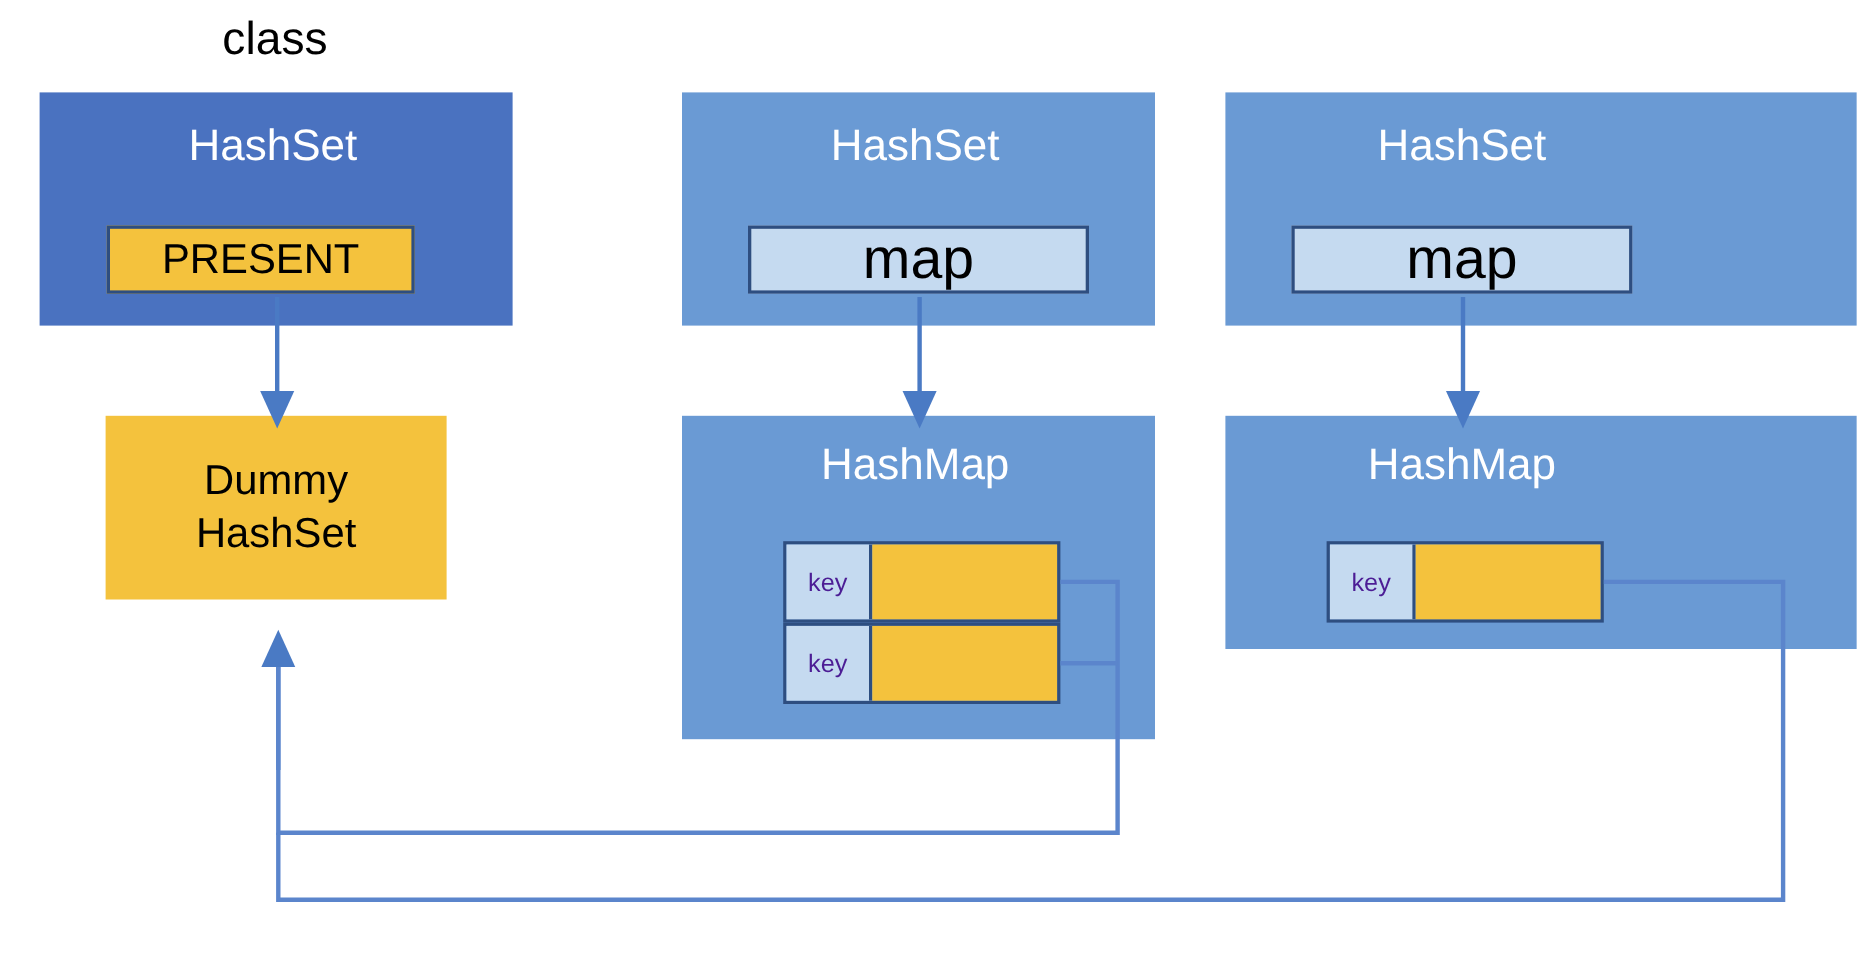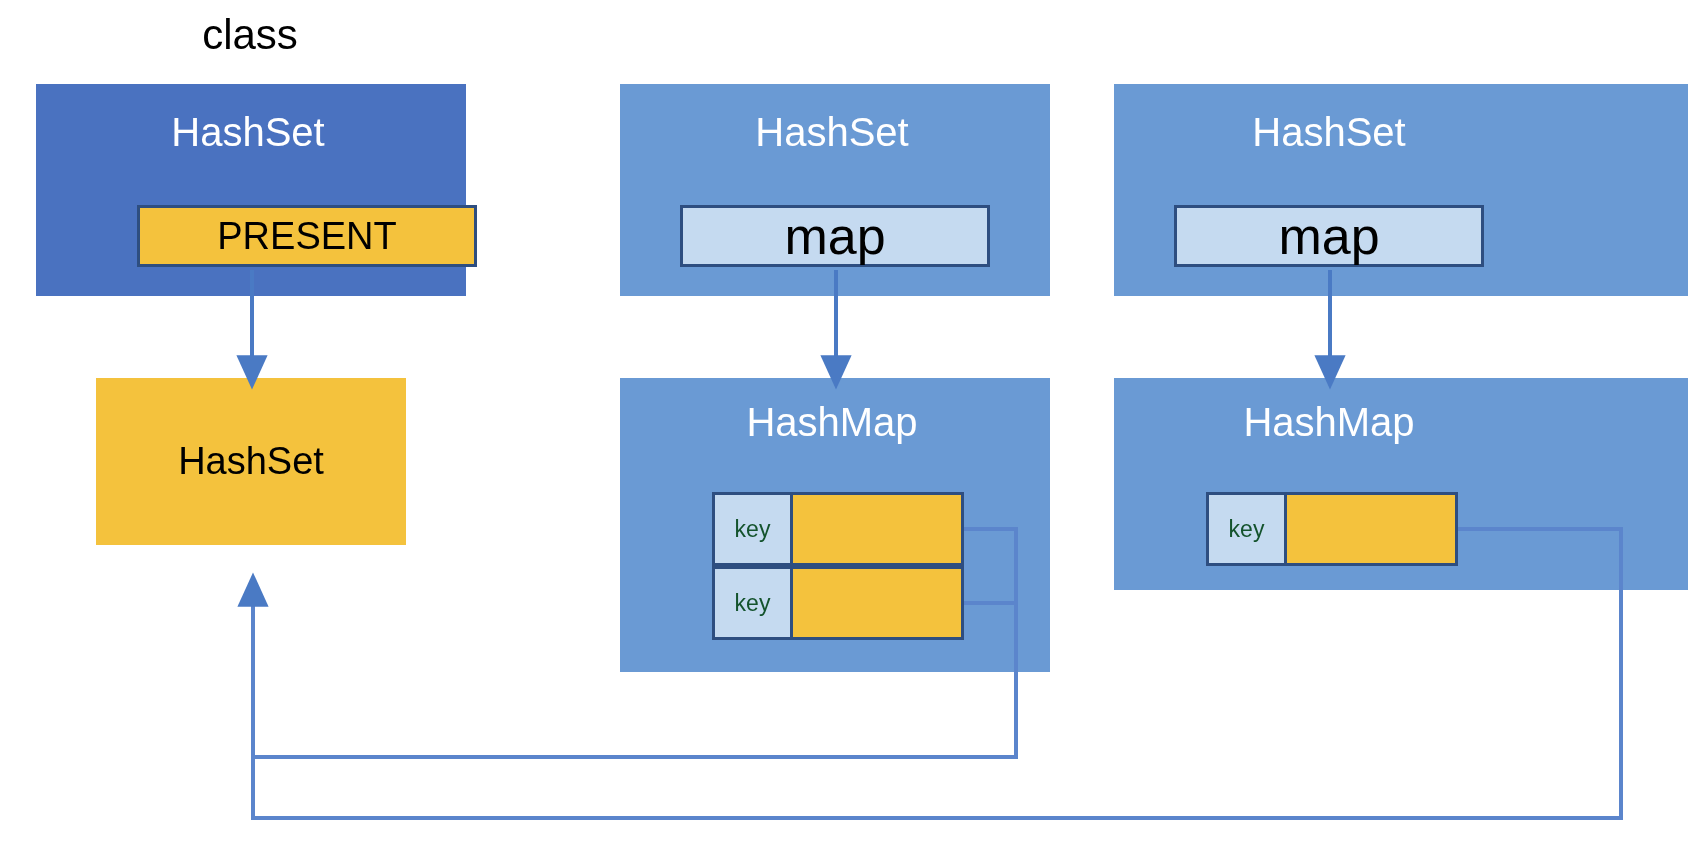--- a/index.html
+++ b/index.html
@@ -74,21 +74,21 @@
     align-items:center;
     justify-content:center;
     font-size:52px;
     color:#000000;
     line-height:1;
   }
   .field-yellow { background:#F4C23D; }
   .field-light  { background:#C5DAF0; }
 
   
-  #present-field { left:97px; top:205px; width:340px; height:62px; font-size:38px;margin-left:40px; }
+  #present-field { left:97px; top:205px; width:280px; height:62px; font-size:38px; }
 
   
   #map-field-1 { left:680px;  top:205px; width:310px; height:62px; }
   #map-field-2 { left:1174px; top:205px; width:310px; height:62px; }
 
   
   #dummy-object {
     position:absolute;
     left:96px; top:378px; width:310px; height:167px;
     background:#F4C23D;
@@ -108,21 +108,21 @@
     border:3px solid #2E4E80;
   }
   .entry-key {
     width:78px;
     background:#C5DAF0;
     border-right:3px solid #2E4E80;
     display:flex;
     align-items:center;
     justify-content:center;
     font-size:23px;
-    color:#14532d;
+    color:#4c1d95;
   }
   .entry-val {
     flex:1;
     background:#F4C23D;
   }
 
   #entry-1a { left:712px;  top:492px; width:252px; height:74px; }
   #entry-1b { left:712px;  top:566px; width:252px; height:74px; }
   #entry-2a { left:1206px; top:492px; width:252px; height:74px; }
 
@@ -141,20 +141,21 @@
 
   <div id="label-class" class="col-label">class</div>
 
   <div id="class-hashset" class="box class-box">
     <div class="box-title">HashSet</div>
   </div>
 
   <div id="present-field" class="field field-yellow">PRESENT</div>
 
   <div id="dummy-object">
+    <span>Dummy</span>
     <span>HashSet</span>
   </div>
 
   <div id="inst1-hashset" class="box instance-box">
     <div class="box-title">HashSet</div>
   </div>
   <div id="map-field-1" class="field field-light">map</div>
 
   <div id="inst1-hashmap" class="box instance-box">
     <div class="box-title">HashMap</div>

